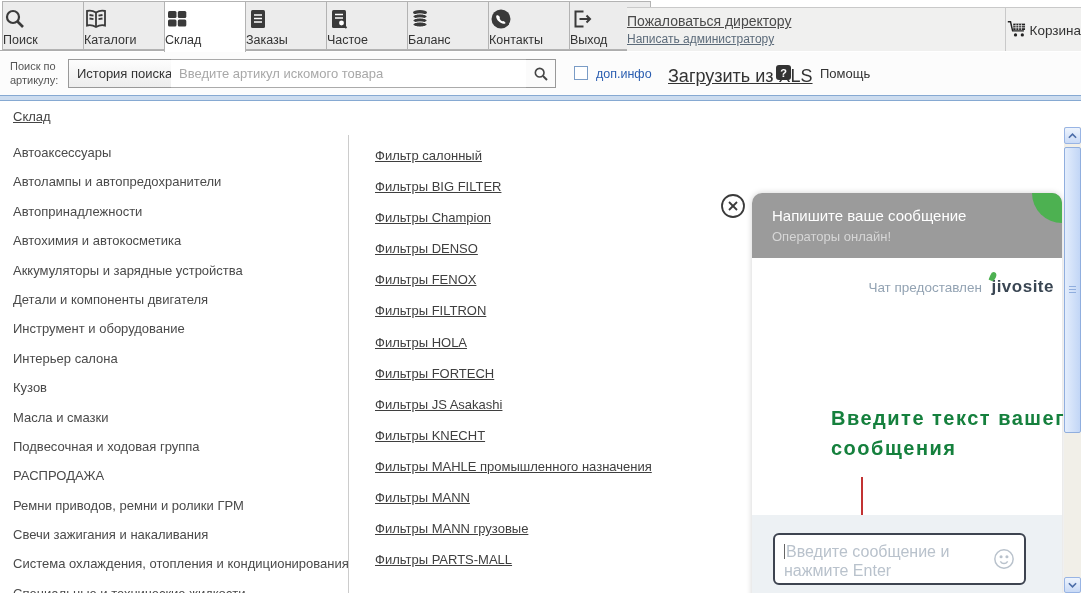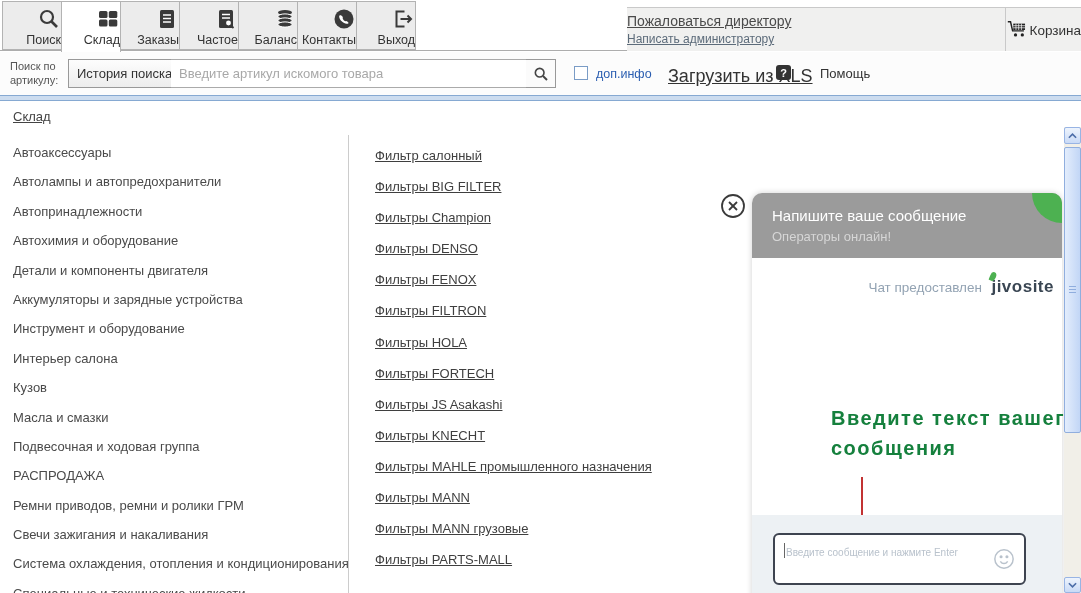--- a/index.html
+++ b/index.html
@@ -8,22 +8,22 @@
     position: relative;
     overflow: hidden;
     background: #fff;
     font-family: "Liberation Sans", sans-serif;
     color: #333;
   }
   
   .topbar { position:absolute; left:0; top:0; width:1081px; height:51px; background:#fff; border-bottom:1px solid #adadad; }
   .tabs { position:absolute; left:2px; top:1px; display:flex; }
   .tab {
-    width:60px; height:49px; background:#ececec; border:1px solid #b3b3b3; margin-left:-1px;
-    display:flex; flex-direction:column; align-items:flex-end; justify-content:flex-start;
+    width:82px; height:49px; background:#ececec; border:1px solid #b3b3b3; margin-left:-1px;
+    display:flex; flex-direction:column; align-items:flex-start; justify-content:flex-start;
     padding-top:5px; cursor:pointer;
   }
   .tab:first-child { margin-left:0; }
   .tab .ticon { width:24px; height:24px; color:#3a3a3a; }
   .tab .tlabel { font-size:12.5px; color:#333; margin-top:2px; white-space:nowrap; }
   .tab.active { background:#fff; height:51px; border-bottom:none; z-index:3; }
   
   .links-panel {
     position:absolute; left:627px; top:7px; width:378px; height:44px;
     background:#f0f0ef; border-top:1px solid #c9c9c9;
@@ -98,21 +98,21 @@
     position:absolute; left:42px; top:210px; width:262px;
     font-size:20px; line-height:30px; font-weight:bold; letter-spacing:1.5px; color:#15803d;margin-left:37px;
   }
   .chat-arrow { position:absolute; left:109px; top:284px; width:2px; height:70px; background:#c23232; }
   .chat-arrow::after { content:""; position:absolute; left:-3px; bottom:-7px; border-left:4px solid transparent; border-right:4px solid transparent; border-top:8px solid #c23232; }
   .chat-footer { position:absolute; left:0; top:322px; width:100%; height:88px; background:#edf1f4; }
   .chat-input {
     position:absolute; left:21px; top:18px; width:253px; height:52px;
     background:#fff; border:2px solid #3e4450; border-radius:6px; padding:7px 36px 7px 9px; cursor:text;
   }
-  .chat-input .ph { font-size:10px; line-height:19px; color:#b9c2cc; }
+  .chat-input .ph { font-size:16px; line-height:19px; color:#b9c2cc; }
   .chat-input .ph::before { content:""; display:inline-block; width:1px; height:15px; background:#666; vertical-align:-2px; margin-right:1px; }
   .smiley { position:absolute; right:9px; top:13px; width:22px; height:22px; color:#b9c2cc; cursor:pointer; }
   
   .scrollbar { position:absolute; right:0; top:127px; width:17px; height:466px; background:#f1efe8; }
   .sb-btn { position:absolute; left:0; width:17px; height:17px; background:linear-gradient(#eef4fd,#c9daf6); border:1px solid #98b4e4; border-radius:2px; display:flex; align-items:center; justify-content:center; color:#4c6da8; cursor:pointer; }
   .sb-btn svg { width:9px; height:6px; }
   .sb-up { top:0; }
   .sb-down { bottom:0; height:16px; }
   .sb-thumb {
     position:absolute; left:0; top:20px; width:17px; height:286px;
@@ -127,20 +127,33 @@
 <div class="topbar">
   <div class="tabs">
     <div class="tab">
       <span class="ticon">
         <svg viewBox="0 0 24 24">
             <circle cx="10" cy="10" r="6" fill="none" stroke="currentColor" stroke-width="2.2"></circle>
             <line x1="14.5" y1="14.5" x2="20" y2="20" stroke="currentColor" stroke-width="2.6"></line>
           </svg>
       </span>
       <span class="tlabel">Поиск</span>
+    </div>
+    <div class="tab">
+      <span class="ticon">
+        <svg viewBox="0 0 24 24" fill="none" stroke="currentColor" stroke-width="1.8">
+            <path d="M12 5.5 C9.2 3.8 5.6 3.4 3 4 V18.5 C5.6 17.9 9.2 18.3 12 20 C14.8 18.3 18.4 17.9 21 18.5 V4 C18.4 3.4 14.8 3.8 12 5.5 Z"></path>
+            <line x1="12" y1="5.5" x2="12" y2="20"></line>
+            <line x1="5.5" y1="8" x2="9.5" y2="8.6"></line>
+            <line x1="5.5" y1="11.5" x2="9.5" y2="12.1"></line>
+            <line x1="14.5" y1="8.6" x2="18.5" y2="8"></line>
+            <line x1="14.5" y1="12.1" x2="18.5" y2="11.5"></line>
+          </svg>
+      </span>
+      <span class="tlabel">Каталоги</span>
     </div>
     <div class="tab active">
       <span class="ticon">
         <svg viewBox="0 0 24 24" fill="currentColor">
             <rect x="3" y="4" width="8.5" height="7" rx="1.5"></rect>
             <rect x="12.8" y="4" width="8.5" height="7" rx="1.5"></rect>
             <rect x="3" y="12.5" width="8.5" height="7" rx="1.5"></rect>
             <rect x="12.8" y="12.5" width="8.5" height="7" rx="1.5"></rect>
           </svg>
       </span>
@@ -245,23 +258,23 @@
 </div>
 
 <div class="blue-bar"></div>
 
 <div class="breadcrumb">Склад</div>
 
 <div class="sidebar">
   <div class="sitem">Автоаксессуары</div>
   <div class="sitem">Автолампы и автопредохранители</div>
   <div class="sitem">Автопринадлежности</div>
-  <div class="sitem">Автохимия и оборудование</div>
+  <div class="sitem">Автохимия и автокосметика</div>
+  <div class="sitem">Аккумуляторы и зарядные устройства</div>
   <div class="sitem">Детали и компоненты двигателя</div>
-  <div class="sitem">Аккумуляторы и зарядные устройства</div>
   <div class="sitem">Инструмент и оборудование</div>
   <div class="sitem">Интерьер салона</div>
   <div class="sitem">Кузов</div>
   <div class="sitem">Масла и смазки</div>
   <div class="sitem">Подвесочная и ходовая группа</div>
   <div class="sitem">РАСПРОДАЖА</div>
   <div class="sitem">Ремни приводов, ремни и ролики ГРМ</div>
   <div class="sitem">Свечи зажигания и накаливания</div>
   <div class="sitem">Система охлаждения, отопления и кондиционирования</div>
   <div class="sitem">Специальные и технические жидкости</div>

